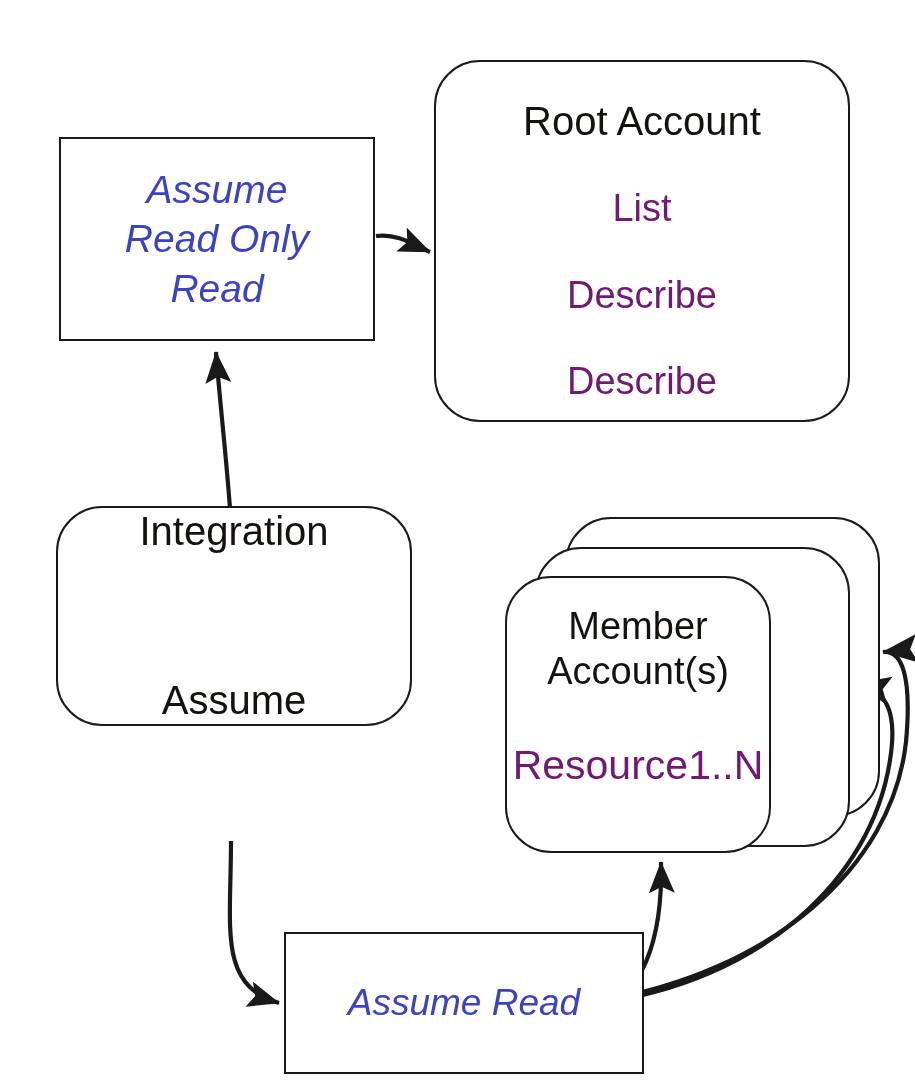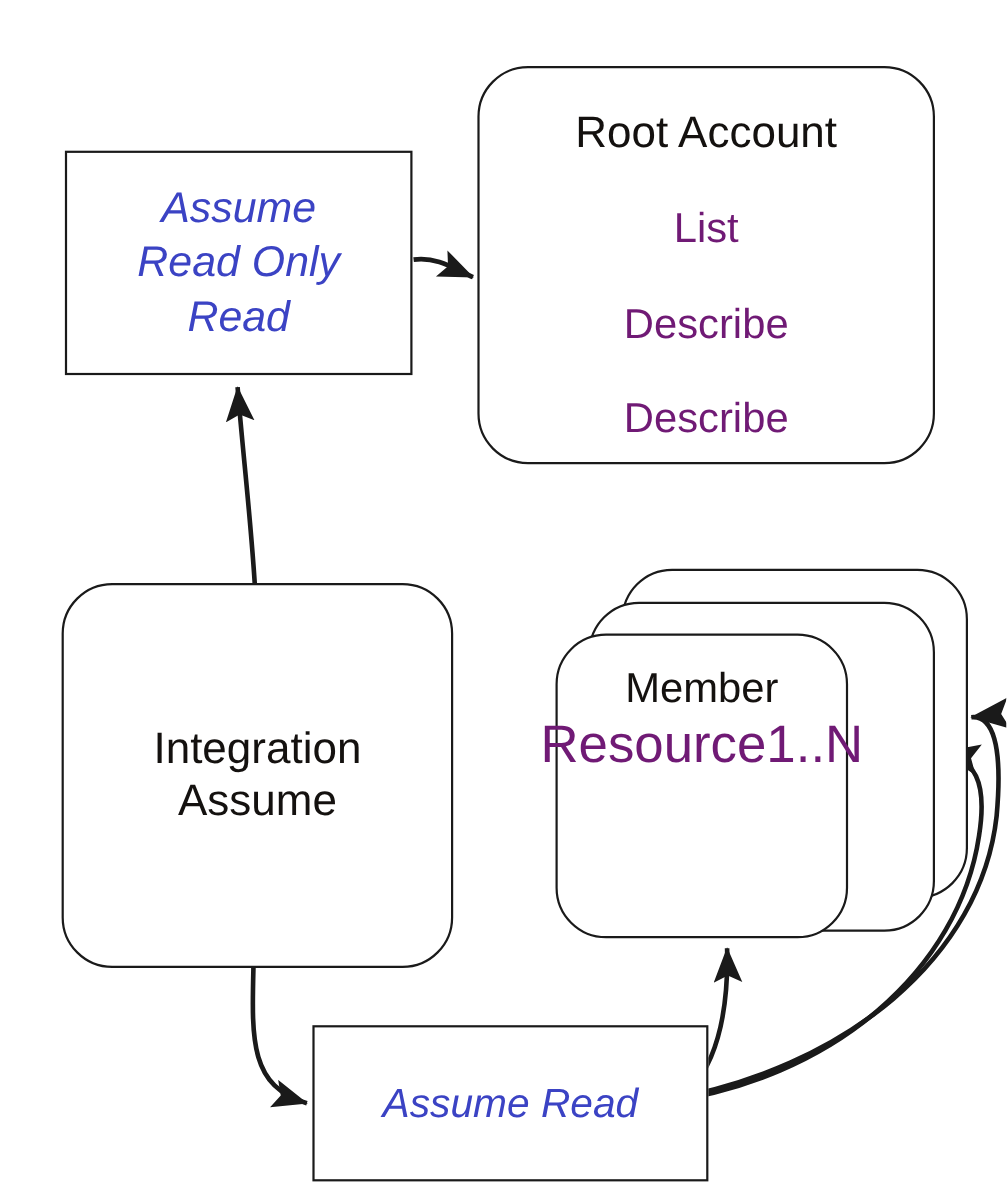--- a/index.html
+++ b/index.html
@@ -70,41 +70,41 @@
 
   #node-root-account {
     left: 434px; top: 60px;   width: 416px;  height: 362px;
     justify-content: flex-start;
     padding-top: 36px;
   }
   #node-root-account .label-plain  { font-size: 40px; }
   #node-root-account .label-action { font-size: 38px; margin-top: 40px; }
 
   #node-integration-account {
-    left: 56px;  top: 530px;  width: 356px;  height: 350px;
+    left: 56px;  top: 506px;  width: 356px;  height: 220px; justify-content: space-between;
   }
   #node-integration-account .label-plain { font-size: 40px; }
 
   .member-stack { position: absolute; }
   #node-member-account-back {
     left: 565px; top: 517px; width: 315px; height: 300px;
     z-index: 1;
   }
   #node-member-account-middle {
     left: 535px; top: 547px; width: 315px; height: 300px;
     z-index: 2;
   }
   #node-member-account-front {
     left: 505px; top: 576px; width: 266px; height: 277px;
     z-index: 3;
     justify-content: flex-start;
     padding-top: 26px;
   }
   #node-member-account-front .label-plain  { font-size: 38px; }
-  #node-member-account-front .label-action { font-size: 48px; }
+  #node-member-account-front .label-action { font-size: 41px; margin-top: 46px; }
 
   #node-assume-read-only-role-bottom {
     left: 284px; top: 932px; width: 360px; height: 142px;
     z-index: 4;
   }
   #node-assume-read-only-role-bottom .label-role { font-size: 37px; }
 
   .node-text { display: block; }
 </style>
 </head>
@@ -151,20 +151,21 @@
   <div class="node rounded" id="node-integration-account">
     <span class="node-text label-plain">Integration</span>
     <span class="node-text label-plain">Assume</span>
   </div>
 
   <div class="node rounded member-stack" id="node-member-account-back"></div>
   <div class="node rounded member-stack" id="node-member-account-middle"></div>
 
   <div class="node rounded member-stack" id="node-member-account-front">
     <span class="node-text label-plain">Member</span>
+    <span class="node-text label-plain">Account(s)</span>
     <span class="node-text label-action">Resource1..N</span>
   </div>
 
   <div class="node rect" id="node-assume-read-only-role-bottom">
     <span class="node-text label-role">Assume Read</span>
   </div>
 
 </div>
 
 </body></html>

